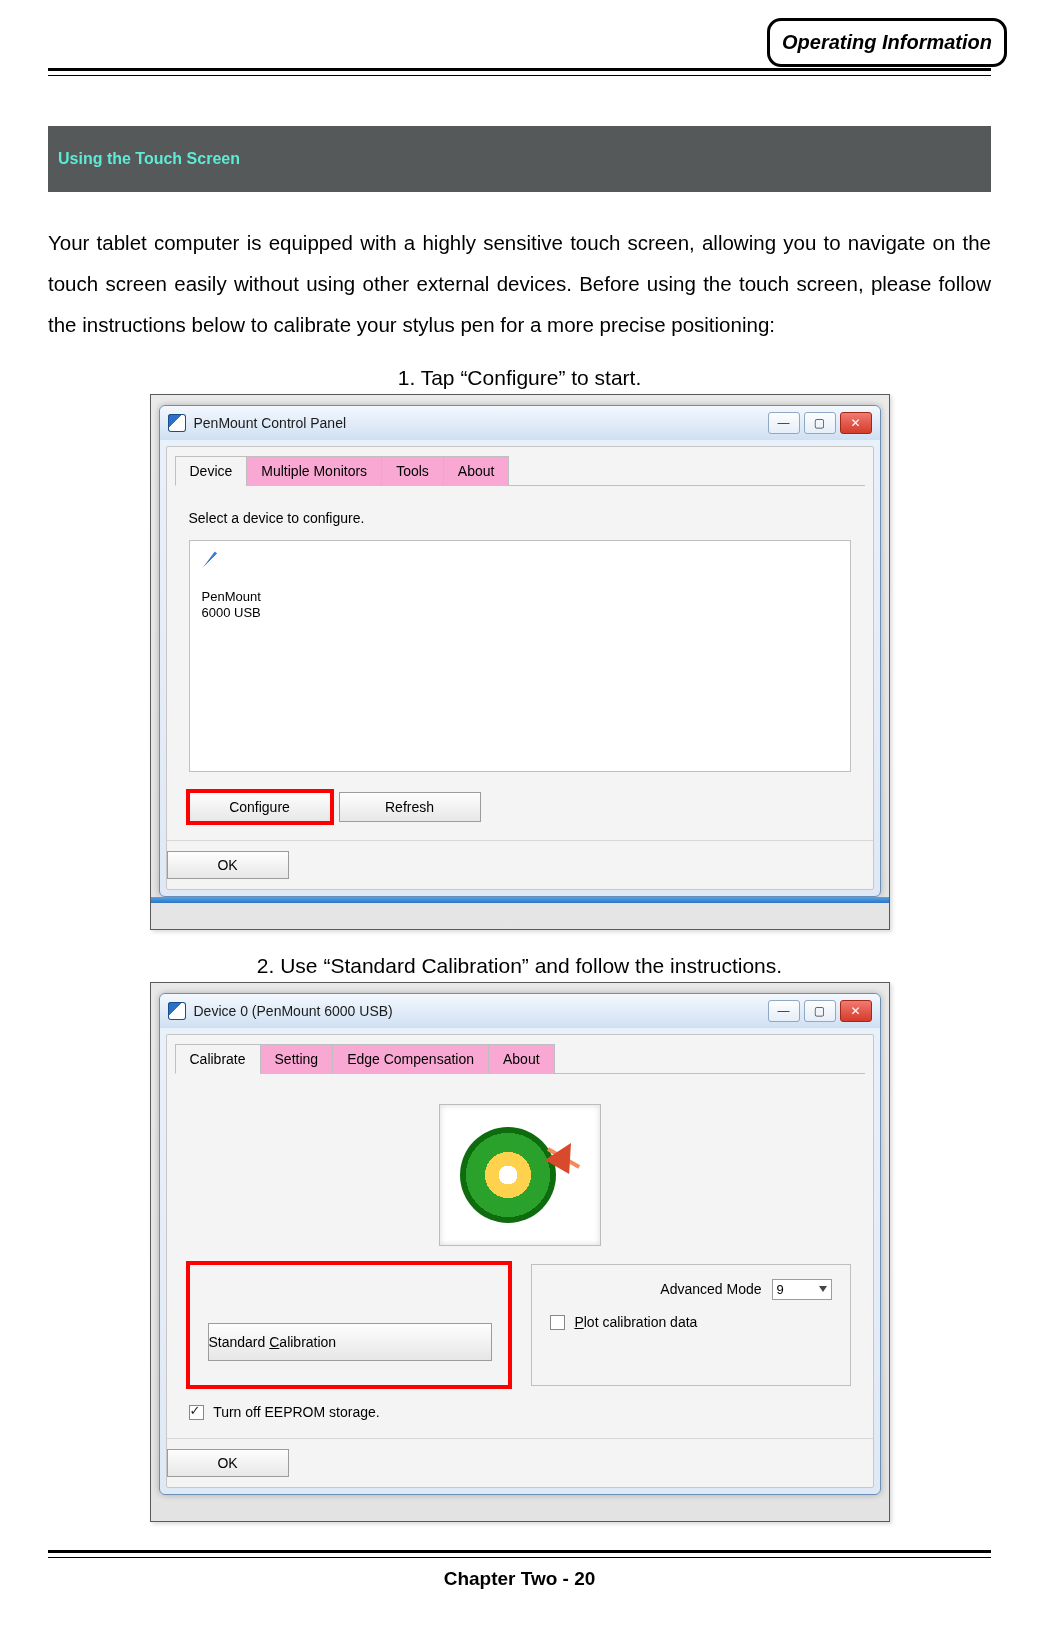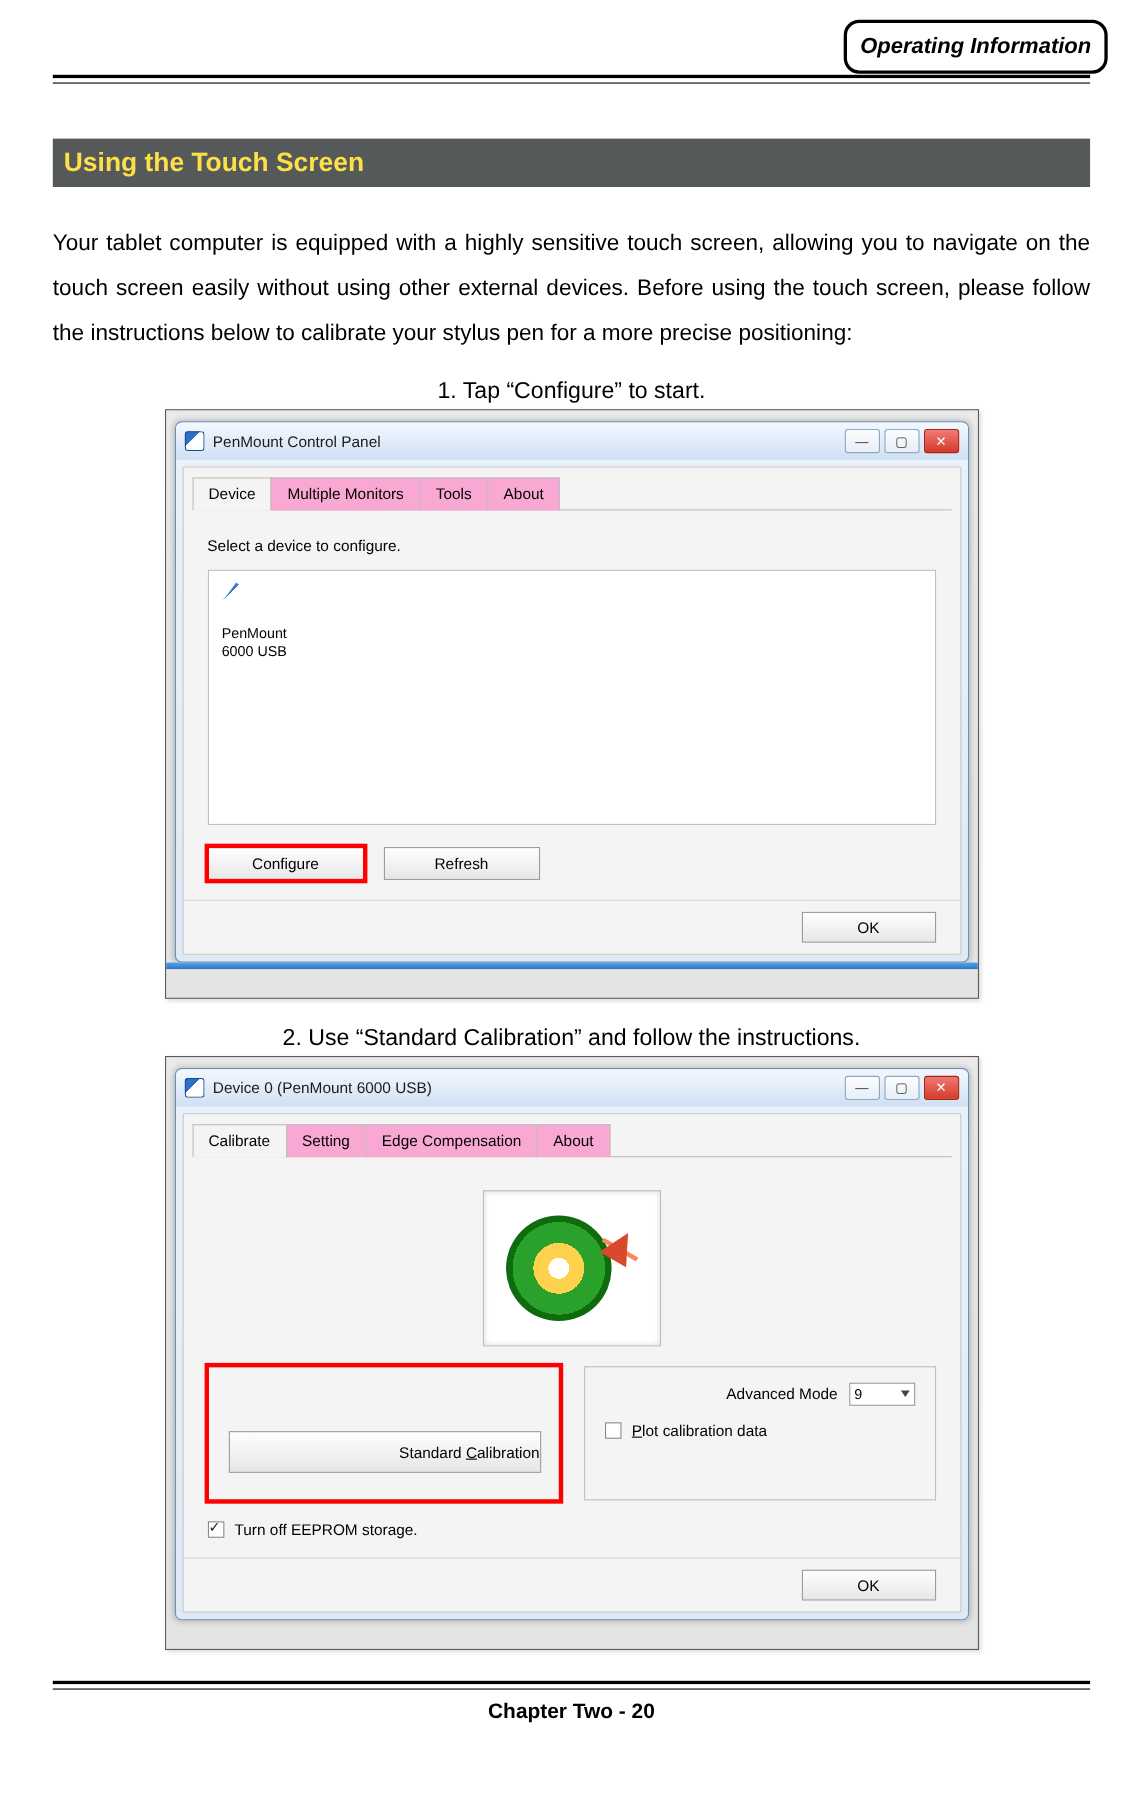--- a/index.html
+++ b/index.html
@@ -1,20 +1,20 @@
 <!DOCTYPE html>
 <html><head>
 <meta charset="utf-8">
 <style>
   html,body{margin:0;padding:0;background:#fff;font-family:Arial,Helvetica,sans-serif;color:#000}
   .page{width:1039px;box-sizing:border-box;padding:20px 48px 30px;position:relative}
   .header-badge{position:absolute;right:32px;top:18px;border:3px solid #000;border-radius:14px;padding:10px 12px;font-style:italic;font-weight:700;font-size:20px;background:#fff;z-index:2}
   .thick-rule{border:0;border-top:3px solid #000;margin:48px 0 0}
   .thin-rule{border:0;border-top:1px solid #000;margin:4px 0 0}
-  .section-bar{background:#555959;color:#fde047;font-weight:700;font-size:24px;padding:8px 10px;margin:50px 0 30px}
+  .section-bar{background:#555959;color:#5eead4;font-weight:700;font-size:16px;padding:24px 10px;margin:50px 0 30px}
   .body-text{font-size:20.5px;line-height:2.0;text-align:justify}
   .step-line{text-align:center;font-size:21px;margin:10px 0 4px}
   .screenshot{margin:0 auto;border:1px solid #5b5b5b;box-shadow:2px 2px 4px rgba(0,0,0,.15);box-sizing:border-box;overflow:hidden}
   .ss1{width:740px;height:536px;background:linear-gradient(#eaeaea,#e4e4e4)}
   .ss2{width:740px;height:540px;background:linear-gradient(#e9e9e9,#e3e3e3);margin-bottom:8px}
   
   .win{width:720px;margin:10px auto 0;border:1px solid #6b8fb5;border-radius:6px;background:linear-gradient(#e9f1fb,#dfe9f5);box-shadow:0 0 6px rgba(0,0,0,.25)}
   .titlebar{display:flex;align-items:center;height:34px;padding:0 8px;border-top-left-radius:6px;border-top-right-radius:6px;background:linear-gradient(#f4f8fe,#cfe0f3)}
   .titlebar .ticon{width:18px;height:18px;border-radius:3px;margin-right:8px;display:inline-block}
   .ticon-pen{background:linear-gradient(135deg,#2b71c9 40%,#fff 40%);box-shadow:inset 0 0 0 1px #1b4d87}
@@ -26,41 +26,41 @@
   
   .tabs{display:flex;gap:0;margin:8px 8px 0;border-bottom:1px solid #bfbfbf}
   .tab{padding:6px 14px;font-size:14px;border:1px solid #bfbfbf;border-bottom:none;background:#f9a8d4;margin-right:-1px;position:relative;top:1px}
   .tab.active{background:#f4f4f4;border-bottom:1px solid #f4f4f4}
   .pane{padding:18px 22px}
   .instr{font-size:14px;margin:6px 0 14px}
   .listbox{border:1px solid #bfbfbf;background:#fff;height:210px;padding:10px 12px}
   .dev-icon{width:22px;height:22px;display:inline-block;position:relative}
   .dev-icon::before{content:"";position:absolute;left:0;top:0;width:22px;height:22px;background:linear-gradient(135deg,#3a7bd5 40%,#fff 40%);clip-path:polygon(5% 80%, 60% 5%, 80% 20%, 25% 95%);} 
   .dev-label{font-size:13px;line-height:1.25;margin-top:12px}
-  .btnrow{display:flex;gap:18px;margin-top:20px}
+  .btnrow{display:flex;gap:8px;margin-top:20px}
   .btn{border:1px solid #9c9c9c;background:linear-gradient(#fefefe,#e7e7e7);font-size:14px;text-align:center;padding:6px 0;width:140px}
-  .ok-row{display:flex;justify-content:flex-end;padding:10px 22px;border-top:1px solid #d8d8d8}
+  .ok-row{display:flex;justify-content:flex-start;padding:10px 0;border-top:1px solid #d8d8d8}
   .ok-btn{width:120px;padding:5px 0;border:1px solid #9c9c9c;background:linear-gradient(#fefefe,#e7e7e7);font-size:14px;text-align:center}
   .hl{outline:4px solid #ff0000;outline-offset:-1px}
   
   .cal-img{width:160px;height:140px;margin:12px auto 18px;border:1px solid #bcbcbc;background:#fff;position:relative;box-shadow:inset 0 0 6px rgba(0,0,0,.15)}
   .ring{position:absolute;border-radius:50%}
   .ring.r1{width:96px;height:96px;left:20px;top:22px;background:radial-gradient(circle,#fff 0 14%, #ffd24d 14% 34%, #2aa12a 34% 62%, #0e6b0e 62% 100%)}
   .arrow{position:absolute;left:110px;top:36px;width:0;height:0;border-left:14px solid transparent;border-right:14px solid transparent;border-bottom:28px solid #d84a2b;transform:rotate(30deg)}
   .dart{position:absolute;left:108px;top:42px;width:36px;height:4px;background:#f78a5a;transform:rotate(30deg);transform-origin:left center}
   .two-col{display:flex;gap:22px}
   .panel{flex:1;border:1px solid #bfbfbf;padding:36px 18px 24px;position:relative}
   .panel.flat{padding-top:14px}
   .lbl{font-size:14px}
   .field-row{display:flex;align-items:center;gap:10px;margin-bottom:14px;justify-content:flex-end}
   .dd{width:50px;border:1px solid #9c9c9c;background:#fff;font-size:13px;padding:2px 4px;display:flex;justify-content:space-between;align-items:center}
   .dd .caret{width:0;height:0;border-left:4px solid transparent;border-right:4px solid transparent;border-top:6px solid #444}
   .chk{width:13px;height:13px;border:1px solid #888;display:inline-block;vertical-align:middle;margin-right:6px;background:#fff;position:relative}
   .chk.checked::after{content:"✓";position:absolute;left:0;top:-3px;font-size:13px;color:#222}
-  .big-btn{width:100%;padding:10px 0;border:1px solid #9c9c9c;background:linear-gradient(#fefefe,#e6e6e6);font-size:14px;text-align:right;margin-top:10px}
+  .big-btn{width:100%;padding:10px 0;border:1px solid #9c9c9c;background:linear-gradient(#fefefe,#e6e6e6);font-size:14px;text-align:left;margin-top:10px}
   .footer-rules{margin-top:28px}
   .page-footer{text-align:center;font-weight:700;font-size:19px;margin-top:10px}
   .sky{height:6px;background:linear-gradient(#56a3e6,#2d75c4)}
   .u{text-decoration:underline}
 </style>
 </head>
 <body>
 
 <div class="page">
   <div class="header-badge">Operating Information</div>

